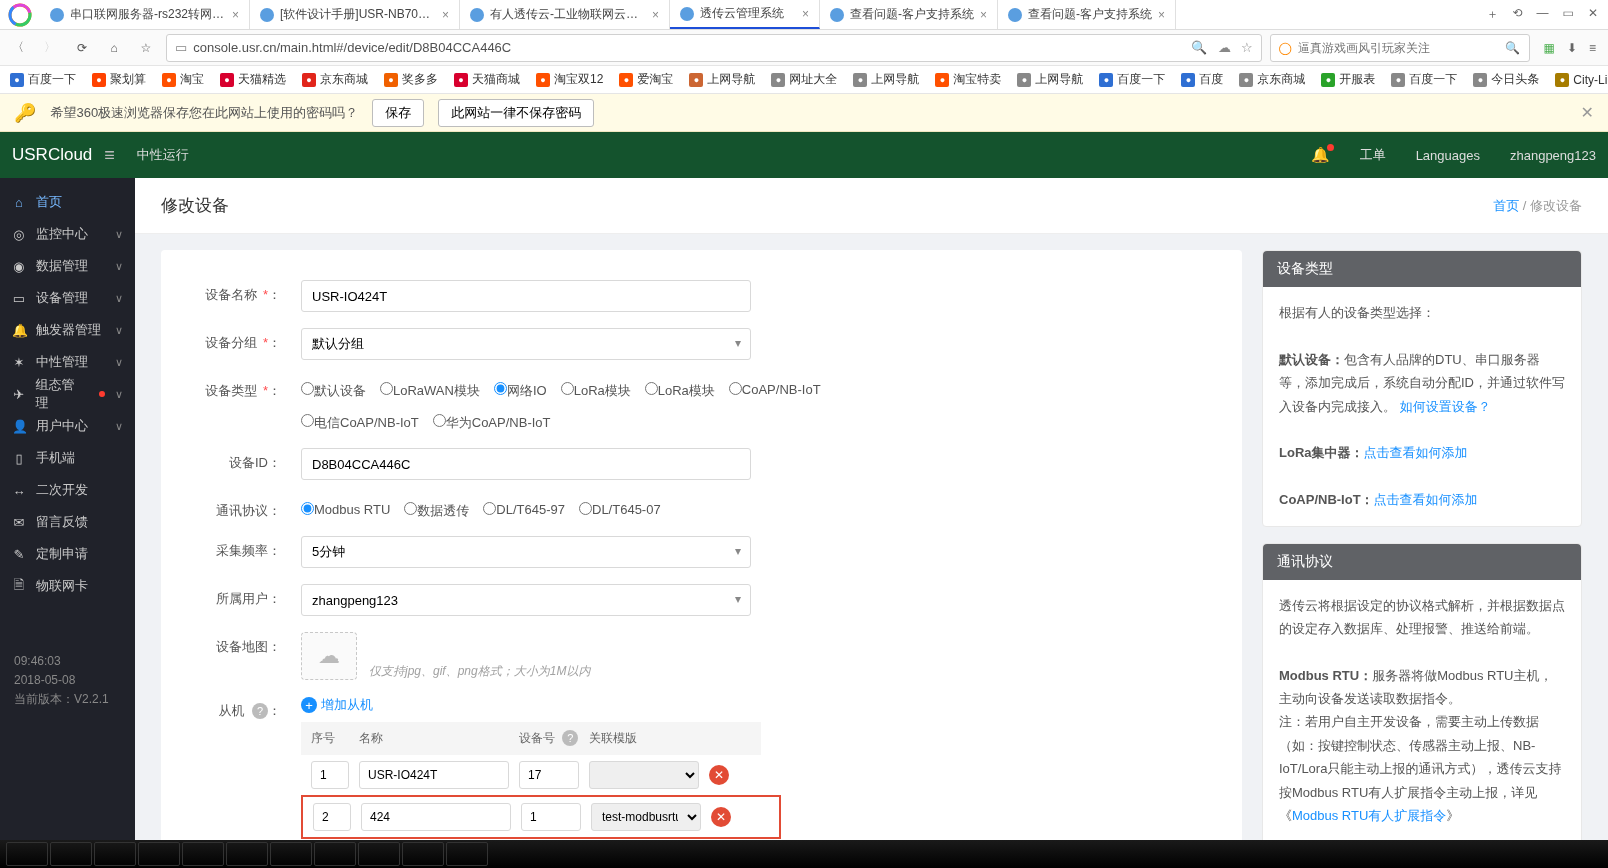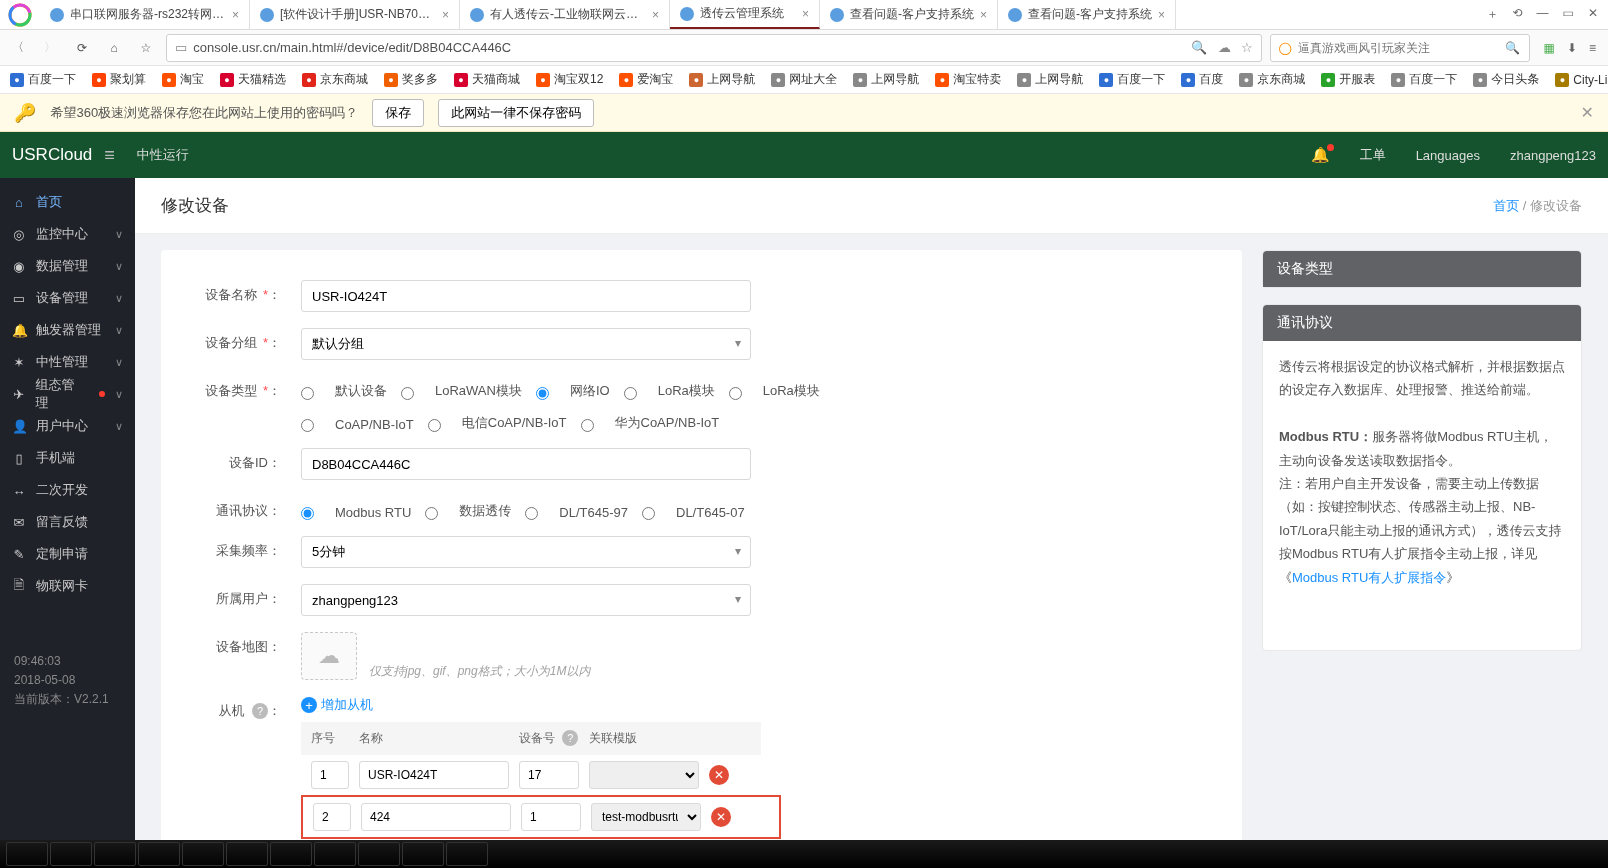--- a/index.html
+++ b/index.html
@@ -4,21 +4,21 @@
   <style>
     * { margin: 0; padding: 0; box-sizing: border-box; font-family: "Microsoft YaHei", Arial, sans-serif; }
     body { font-size: 12px; background: #fff; overflow-x: hidden; }
 
     
     .titlebar { height: 30px; background: #fff; display: flex; align-items: center; border-bottom: 1px solid #ddd; }
     .win-logo { width: 40px; height: 28px; display: flex; justify-content: center; align-items: center; }
     .win-logo svg { width: 24px; height: 24px; }
     .tab-strip { display: flex; flex: 1; align-items: stretch; height: 100%; }
     .tab { display: flex; align-items: center; padding: 0 10px; border-right: 1px solid #e0e0e0; font-size: 12px; color: #444; min-width: 150px; max-width: 210px; gap: 6px; position: relative; }
-    .tab.active { background: #fff; border-bottom: 2px solid #7f1d1d; }
+    .tab.active { background: #fff; border-bottom: 2px solid #1d4ed8; }
     .tab-icon { width: 14px; height: 14px; flex-shrink: 0; }
     .tab-title { white-space: nowrap; overflow: hidden; text-overflow: ellipsis; flex: 1; }
     .tab-close { color: #888; font-size: 12px; cursor: pointer; }
     .tb-right { display: flex; gap: 14px; padding: 0 10px; color: #666; }
 
     
     .toolbar { height: 36px; display: flex; align-items: center; padding: 0 6px; gap: 8px; border-bottom: 1px solid #e5e5e5; background: #fafafa; }
     .tb-btn { width: 24px; height: 24px; display: flex; align-items: center; justify-content: center; color: #555; cursor: pointer; }
     .addr { flex: 1; display: flex; align-items: center; height: 28px; border: 1px solid #d0d0d0; border-radius: 3px; background: #fff; padding: 0 8px; color: #515151; font-size: 13px; gap: 6px; }
     .addr-icons-right { display: flex; gap: 10px; color: #888; }
@@ -71,21 +71,21 @@
 
     
     .form-row { display: flex; align-items: flex-start; margin-bottom: 16px; }
     .form-label { width: 90px; text-align: right; padding-top: 6px; color: #555; font-size: 13px; }
     .form-label .req { color: #ff4d4f; margin-left: 2px; }
     .form-ctrl { margin-left: 20px; flex: 1; max-width: 520px; }
     .inp, .sel { width: 450px; height: 32px; border: 1px solid #d9d9d9; border-radius: 3px; padding: 0 10px; font-size: 13px; background: #fff; }
     .sel-wrap { position: relative; display: inline-block; width: 450px; }
     .sel-wrap::after { content: "▾"; position: absolute; right: 10px; top: 8px; color: #888; pointer-events: none; }
     .radios { display: flex; flex-wrap: wrap; gap: 14px; padding-top: 6px; font-size: 13px; color: #555; }
-    .radio { display: flex; align-items: flex-end; gap: 21px; }
+    .radio { display: flex; align-items: flex-start; gap: 0; }
     .radio input { accent-color: #1890ff; }
     .hint { color: #a2a2a2; font-style: italic; font-size: 12px; margin-top: 8px; }
     .upload { width: 56px; height: 48px; border: 1px dashed #c8c8c8; border-radius: 4px; display: flex; align-items: center; justify-content: center; color: #bbb; font-size: 22px; background: #fafafa; }
     .qmark { display: inline-flex; width: 16px; height: 16px; border-radius: 50%; background: #bbb; color: #fff; align-items: center; justify-content: center; font-size: 11px; margin-left: 4px; }
 
     .add-link { color: #1890ff; font-size: 13px; display: flex; align-items: center; gap: 4px; cursor: pointer; }
     .add-link .plus { display: inline-flex; width: 16px; height: 16px; border-radius: 50%; background: #1890ff; color: #fff; align-items: center; justify-content: center; font-size: 13px; }
 
     
     .slaves { margin-top: 8px; }
@@ -513,20 +513,26 @@
                 </div>
             </div>
           </div>
         </div>
 
       </div>
 
       <div class="side-col">
         <div class="side-card">
           <div class="side-card-h">设备类型</div>
+          <div class="side-card-b">
+            <p>根据有人的设备类型选择：</p><br>
+            <p><b>默认设备：</b><span>包含有人品牌的DTU、串口服务器等，添加完成后，系统自动分配ID，并通过软件写入设备内完成接入。</span> <a>如何设置设备？</a></p><br>
+            <p><b>LoRa集中器：</b><a>点击查看如何添加</a></p><br>
+            <p><b>CoAP/NB-IoT：</b><a>点击查看如何添加</a></p>
+          </div>
         </div>
 
         <div class="side-card">
           <div class="side-card-h">通讯协议</div>
           <div class="side-card-b">
             <p>透传云将根据设定的协议格式解析，并根据数据点的设定存入数据库、处理报警、推送给前端。</p><br>
             <p><b>Modbus RTU：</b><span>服务器将做Modbus RTU主机，主动向设备发送读取数据指令。</span></p>
             <p><span>注：若用户自主开发设备，需要主动上传数据（如：按键控制状态、传感器主动上报、NB-IoT/Lora只能主动上报的通讯方式），透传云支持按Modbus RTU有人扩展指令主动上报，详见《</span><a>Modbus RTU有人扩展指令</a><span>》</span></p><br>
             <br>
             

